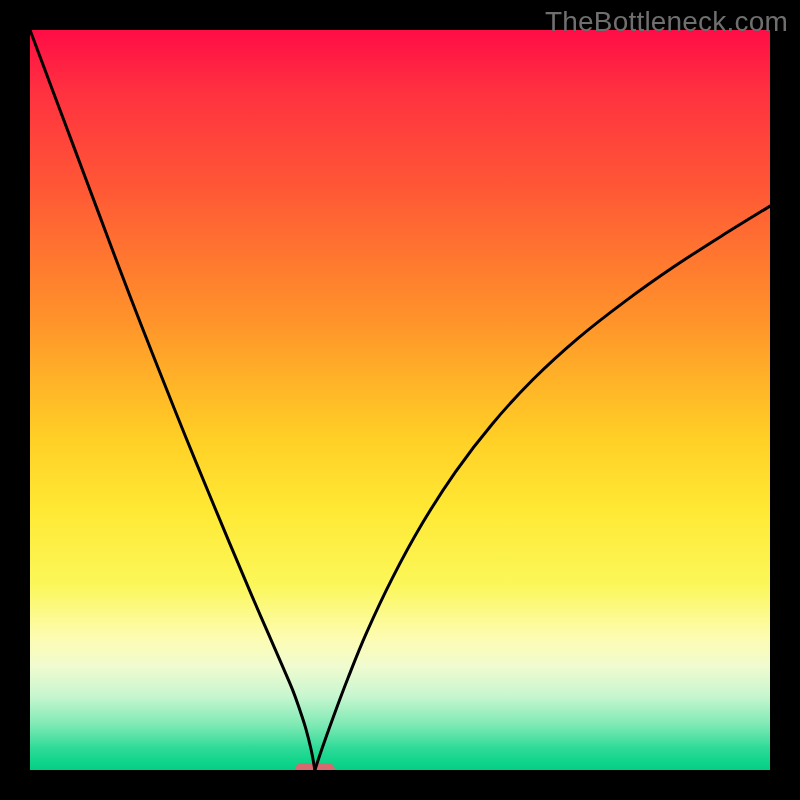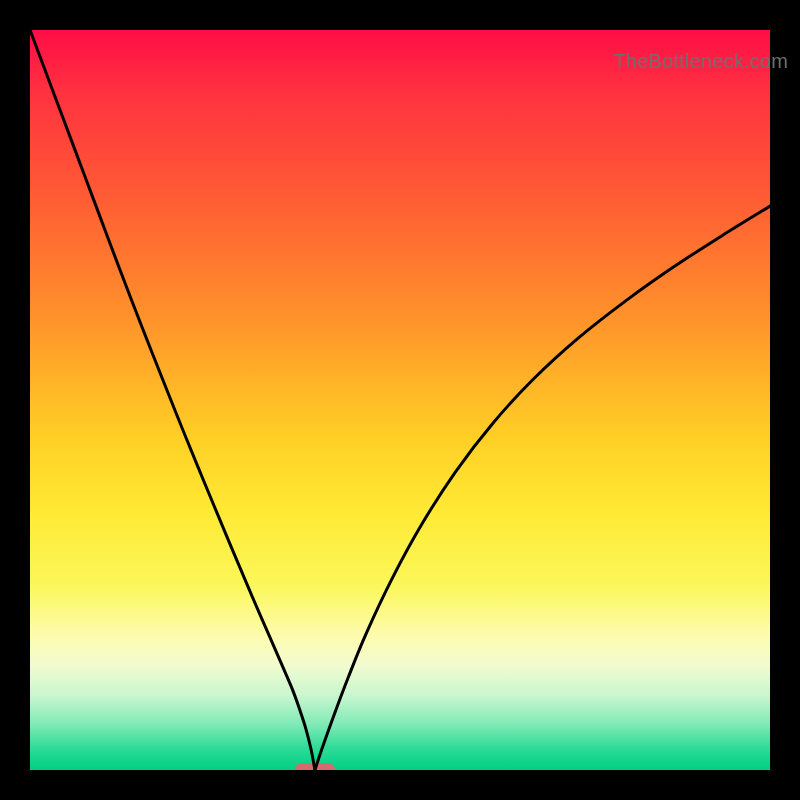--- a/index.html
+++ b/index.html
@@ -48,25 +48,24 @@
   }
   .curve {
     position: absolute;
     inset: 0;
   }
   .watermark {
     position: absolute;
     top: 6px;
     right: 12px;
     color: #6f6f6f;
-    font-size: 20px;
+    font-size: 28px;
     font-weight: 500;
     letter-spacing: 0.2px;
     user-select: none;
-    margin-top: 44px;
   }
 </style>
 </head>
 <body>
 
 <div class="frame">
   <div class="gradient"></div>
   <div class="marker" id="marker" style="width: 40.7px; left: 264.55px; bottom: -7px;"></div>
   <svg class="curve" id="curve" viewBox="0 0 740 740" preserveAspectRatio="none">
       <path d="M 0.00 0.00 C 4.00 10.66, 14.21 37.89, 22.20 59.20 C 30.19 80.51, 36.41 97.09, 44.40 118.40 C 52.39 139.71, 58.61 156.29, 66.60 177.60 C 74.59 198.91, 80.81 215.75, 88.80 236.80 C 96.79 257.85, 103.01 274.01, 111.00 294.52 C 118.99 315.03, 125.21 330.65, 133.20 350.76 C 141.19 370.87, 147.41 386.55, 155.40 406.26 C 163.39 425.97, 169.61 440.97, 177.60 460.28 C 185.59 479.59, 191.81 494.51, 199.80 513.56 C 207.79 532.61, 215.34 550.52, 222.00 566.10 C 228.66 581.68, 231.47 587.89, 236.80 600.14 C 242.13 612.39, 246.94 623.39, 251.60 634.18 C 256.26 644.97, 259.37 651.69, 262.70 660.08 C 266.03 668.47, 267.70 673.74, 270.10 680.80 C 272.50 687.86, 274.02 692.24, 276.02 699.30 C 278.02 706.36, 279.60 712.69, 281.20 720.02 C 282.80 727.35, 284.23 736.40, 284.90 740.00" fill="none" stroke="#000" stroke-width="3" stroke-linecap="round"></path>

